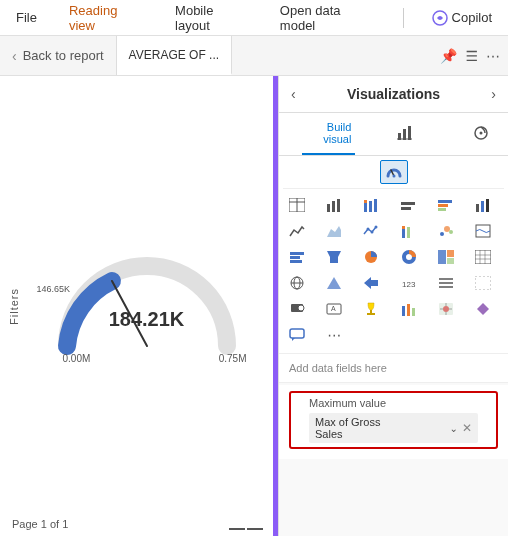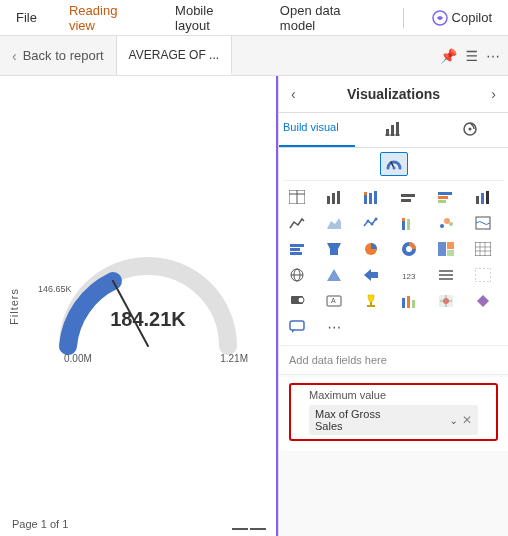--- a/index.html
+++ b/index.html
@@ -38,21 +38,21 @@
     .tab-icon-btn { cursor: pointer; color: #555; font-size: 14px; }
 
     
     .main-area {
       display: flex; height: calc(536px - 36px - 40px);
     }
 
     
     .left-panel {
       flex: 1; position: relative; background: #fff;
-      border-right: 2px solid #8b5cf6;
+      border-right: 5px solid #8b5cf6;
     }
 
     
     .gauge-area {
       position: absolute; left: 20px; right: 0; top: 20px; bottom: 30px;
       display: flex; flex-direction: column; align-items: center; justify-content: center;
     }
     .gauge-container { position: relative; width: 200px; height: 110px; }
 
     
@@ -69,22 +69,22 @@
       display: flex; align-items: center; justify-content: space-between;
       padding: 8px 10px; border-bottom: 1px solid #ddd; background: #fff;
     }
     .viz-title { font-size: 14px; font-weight: 600; color: #333; }
     .viz-nav-btn { cursor: pointer; color: #555; font-size: 14px; padding: 2px; }
 
     .viz-tabs {
       display: flex; border-bottom: 1px solid #ddd; background: #fff;
     }
     .viz-tab {
-      flex: 1; text-align: left; padding: 8px 4px; cursor: pointer;
-      font-size: 11px; color: #555; border-bottom: 2px solid transparent;
+      flex: 1; text-align: right; padding: 8px 4px; cursor: pointer;
+      font-size: 11px; color: #555; border-bottom: 2px solid transparent; margin-left: 23px;
     }
     .viz-tab.active { border-bottom: 2px solid #0078d4; color: #0078d4; }
     .viz-icon-cell {
       display: flex; align-items: center; justify-content: center;
       width: 28px; height: 24px; cursor: pointer; border-radius: 2px;
       font-size: 14px; color: #444;
     }
     .viz-icon-cell.selected { background: #dce9f5; border: 1px solid #0078d4; }
 
     
@@ -171,21 +171,21 @@
 
           <line x1="100" y1="100" x2="65" y2="35" stroke="#333" stroke-width="2" stroke-linecap="round"></line>
         </svg>
         
         <span style="position:absolute; left:-10px; top:38px; font-size:9px; color:#555; white-space:nowrap;">146.65K</span>
         
         <span style="position:absolute; top:62px; left:50%; transform:translateX(-50%); font-size:20px; font-weight:600; color:#333; white-space:nowrap;">184.21K</span>
         
         <span style="position:absolute; bottom:-8px; left:16px; font-size:10px; color:#555;">0.00M</span>
         
-        <span style="position:absolute; bottom:-8px; right:0; font-size:10px; color:#555;">1.21M</span>
+        <span style="position:absolute; bottom:-8px; right:0; font-size:10px; color:#555;">0.75M</span>
       </div>
     </div>
 
     <div class="page-indicator">Page 1 of 1</div>
 
     <div style="position:absolute; bottom:6px; right:10px; display:flex; gap:2px; align-items:center;">
       <div style="width:16px; height:2px; background:#555;"></div>
       <div style="width:16px; height:2px; background:#555;"></div>
     </div>
   </div>

